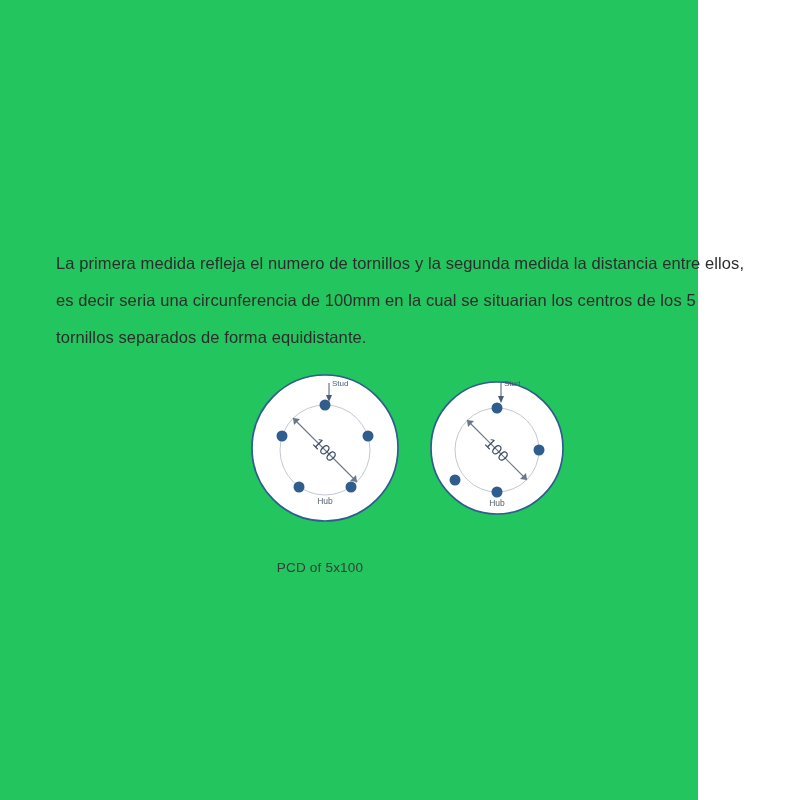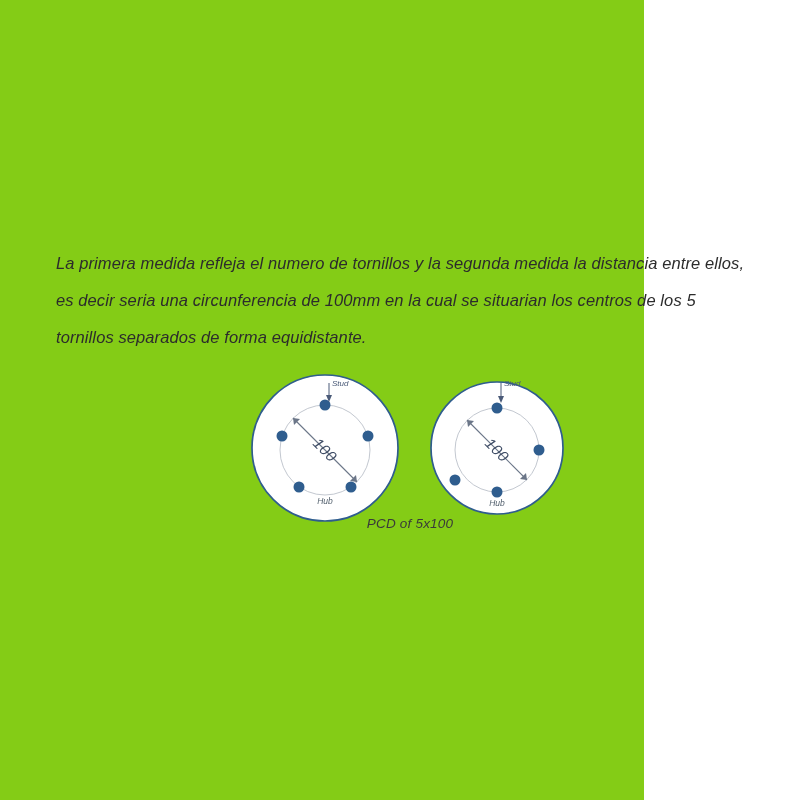--- a/index.html
+++ b/index.html
@@ -9,24 +9,23 @@
   }
   body {
     width: 800px;
     height: 800px;
     font-family: "Liberation Sans", sans-serif;
     color: #231f20;
     overflow: hidden;
   }
   .page {
     position: relative;
-    width: 644px;
+    width: 698px;
     height: 800px;
-    background: #84cc16;
-    font-style: italic;
+    background: #22c55e;
   }
   .paragraph {
     position: absolute;
     left: 56px;
     top: 228px;
     width: 692px;
     font-size: 16.5px;
     line-height: 37px;
     color: #2c2c2c;
     letter-spacing: 0.1px;
@@ -34,24 +33,24 @@
   .figure {
     position: absolute;
     left: 230px;
     top: 358px;
     width: 360px;
     height: 200px;
   }
   .caption-row {
     position: absolute;
     left: 230px;
-    top: 516px;
+    top: 560px;
     width: 360px;
     display: flex;
-    justify-content: center;
+    justify-content: space-between;
   }
   .caption {
     width: 180px;
     text-align: center;
     font-size: 13.5px;
     color: #3a3a3a;
     letter-spacing: 0.2px;
   }
   svg { display: block; }
   .lbl {

